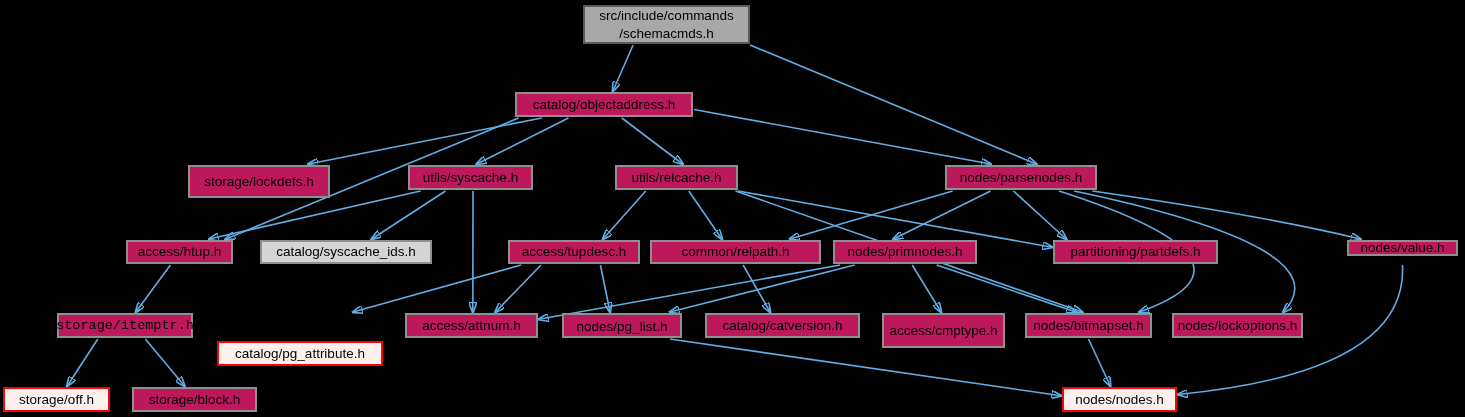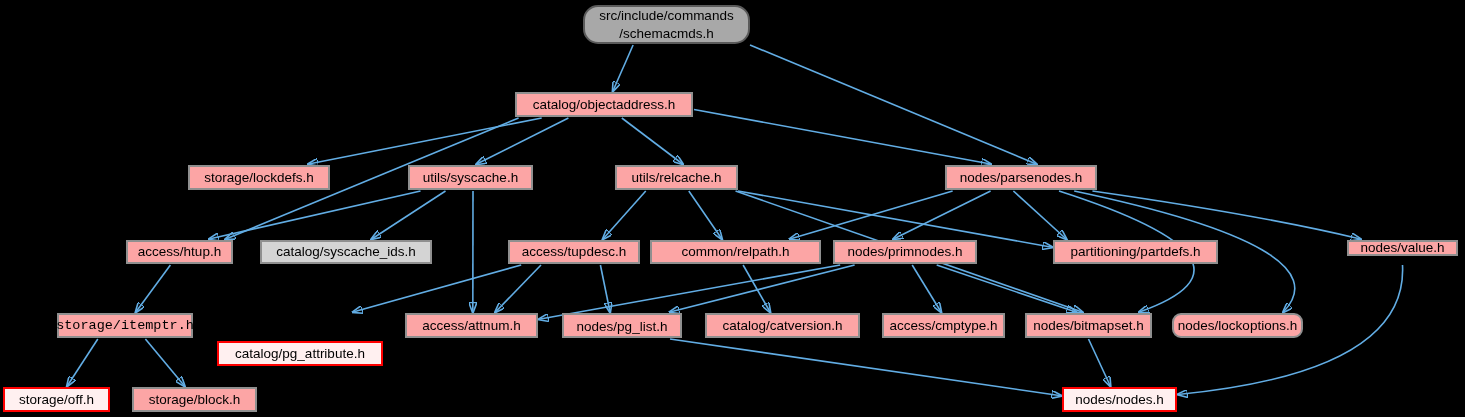--- a/index.html
+++ b/index.html
@@ -12,26 +12,26 @@
   }
   .edges{position:absolute;left:0;top:0;width:1465px;height:417px;}
   .edges path{fill:none;stroke:var(--edge,#62ade4);stroke-width:1.6px;}
   .gnode{
     position:absolute;
     box-sizing:border-box;
     display:flex;align-items:center;justify-content:center;
     text-align:center;
     font-size:13.5px;line-height:1.3;
     color:#000;
-    background:#fca5a5;
+    background:#be185d;
     border:2px solid #8f8f8f;
     cursor:pointer;
     white-space:nowrap;
   }
-  .gnode.current{background:var(--current-fill,#a8a8a8);border-color:var(--current-border,#5a5a5a);border-radius:15px;}
+  .gnode.current{background:var(--current-fill,#a8a8a8);border-color:var(--current-border,#5a5a5a);}
   .gnode.gray{background:var(--gray-fill,#d4d4d4);border-color:#8f8f8f;}
   .gnode.red{background:var(--red-fill,#fff0f0);border-color:var(--red-border,#ff0000);}
 </style>
 </head>
 <body>
 
 <div class="canvas">
   <svg class="edges" xmlns="http://www.w3.org/2000/svg" width="1465" height="417">
     <defs>
       <marker id="arrowhead" markerUnits="userSpaceOnUse" markerWidth="11" markerHeight="8" refX="9.5" refY="4" orient="auto">
@@ -75,21 +75,21 @@
         <path d="M1402.5,265 Q1408,372 1178,394.5" marker-end="url(#arrowhead)"></path>
       </g>
   </svg>
   <div id="node-layer">
       <div class="gnode current" style="left: 583px; top: 5px; width: 167px; height: 39px;">
         <span>src/include/commands<br>/schemacmds.h</span>
       </div>
       <div class="gnode " style="left: 515px; top: 92px; width: 178px; height: 25px;">
         <span>catalog/objectaddress.h</span>
       </div>
-      <div class="gnode " style="left: 188px; top: 165px; width: 142px; height: 25px;">
+      <div class="gnode " style="left: 188px; top: 165px; width: 142px; height: 33px;">
         <span>storage/lockdefs.h</span>
       </div>
       <div class="gnode " style="left: 408px; top: 165px; width: 125px; height: 25px;">
         <span>utils/syscache.h</span>
       </div>
       <div class="gnode " style="left: 615px; top: 165px; width: 123px; height: 25px;">
         <span>utils/relcache.h</span>
       </div>
       <div class="gnode " style="left: 945px; top: 165px; width: 152px; height: 25px;">
         <span>nodes/parsenodes.h</span>
@@ -123,27 +123,27 @@
       </div>
       <div class="gnode " style="left: 405px; top: 313px; width: 133px; height: 25px;">
         <span>access/attnum.h</span>
       </div>
       <div class="gnode " style="left: 562px; top: 313px; width: 120px; height: 25px; align-items: flex-end;">
         <span>nodes/pg_list.h</span>
       </div>
       <div class="gnode " style="left: 705px; top: 313px; width: 155px; height: 25px;">
         <span>catalog/catversion.h</span>
       </div>
-      <div class="gnode " style="left: 882px; top: 313px; width: 123px; height: 25px;">
+      <div class="gnode " style="left: 882px; top: 313px; width: 123px; height: 35px;">
         <span>access/cmptype.h</span>
       </div>
       <div class="gnode " style="left: 1025px; top: 313px; width: 127px; height: 25px;">
         <span>nodes/bitmapset.h</span>
       </div>
-      <div class="gnode " style="left: 1172px; top: 313px; width: 131px; height: 25px; border-radius: 9px;">
+      <div class="gnode " style="left: 1172px; top: 313px; width: 131px; height: 25px;">
         <span>nodes/lockoptions.h</span>
       </div>
       <div class="gnode red" style="left: 3px; top: 387px; width: 107px; height: 25px;">
         <span>storage/off.h</span>
       </div>
       <div class="gnode " style="left: 132px; top: 387px; width: 125px; height: 25px;">
         <span>storage/block.h</span>
       </div>
       <div class="gnode red" style="left: 1062px; top: 387px; width: 115px; height: 25px;">
         <span>nodes/nodes.h</span>

